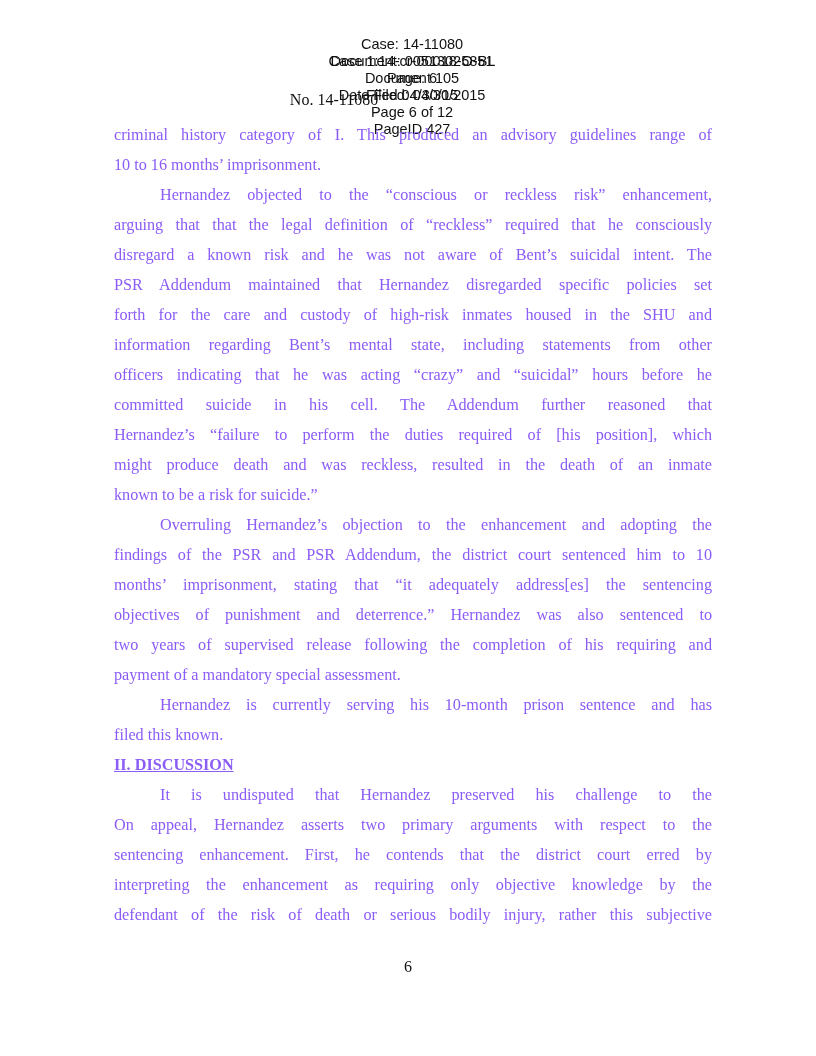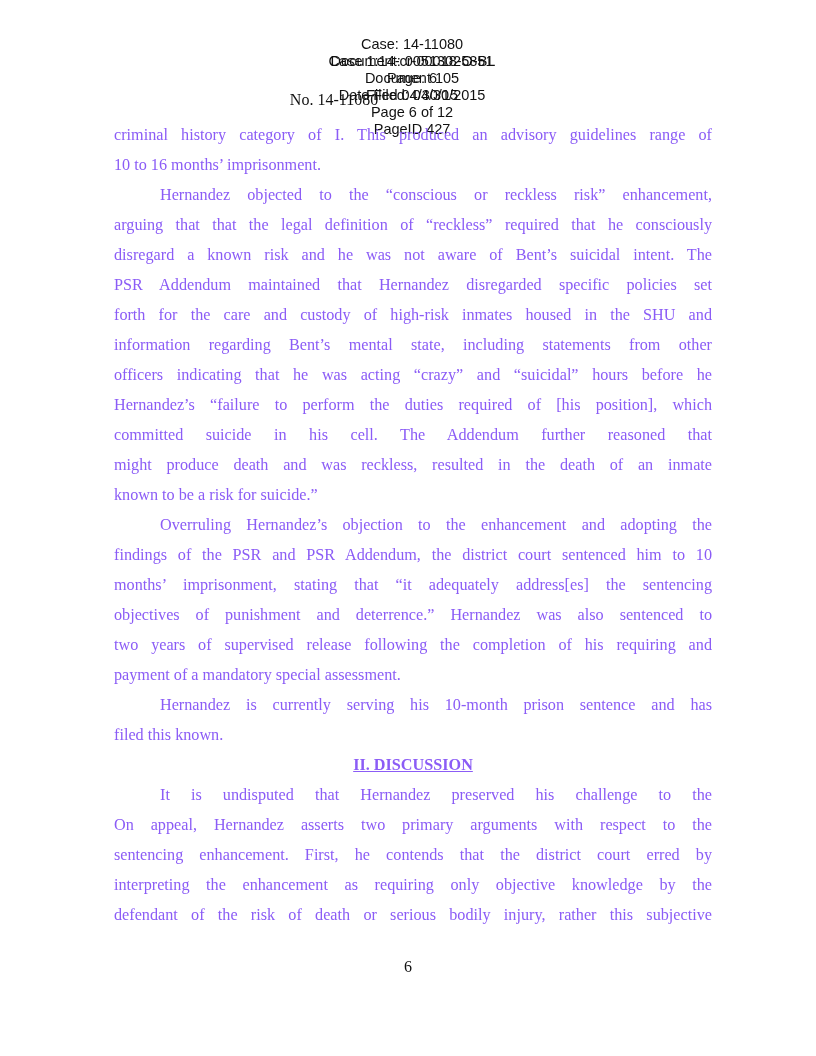--- a/index.html
+++ b/index.html
@@ -18,21 +18,21 @@
     }
     .body {
       position: absolute; left: 114px; width: 598px; top: 120px;
       font-family: "Liberation Serif", serif; font-size: 16.2px; color: #8b5cf6;
       line-height: 30px;
     }
     .line { display: block; height: 30px; white-space: nowrap; text-align: justify; text-align-last: justify; }
     .line.last { text-align-last: left; }
     .line.indent { padding-left: 46px; }
     .heading {
-      display: block; height: 30px; text-align: center; font-weight: bold;
+      display: block; height: 30px; font-weight: bold;
       text-decoration: underline; font-size: 16.2px;
     }
     .pageno {
       position: absolute; top: 958px; left: 0; width: 816px; text-align: center;
       font-family: "Liberation Serif", serif; font-size: 16px; color: #111;
     }
   </style>
 </head>
 <body>
 
@@ -55,22 +55,22 @@
 <div class="body" id="body">
     <span class="line">criminal history category of I.  This produced an advisory guidelines range of</span>
     <span class="line last">10 to 16 months’ imprisonment.</span>
     <span class="line indent">Hernandez objected to the “conscious or reckless risk” enhancement,</span>
     <span class="line">arguing that that the legal definition of “reckless” required that he consciously</span>
     <span class="line">disregard a known risk and he was not aware of Bent’s suicidal intent.  The</span>
     <span class="line">PSR Addendum maintained that Hernandez disregarded specific policies set</span>
     <span class="line">forth for the care and custody of high-risk inmates housed in the SHU and</span>
     <span class="line">information regarding Bent’s mental state, including statements from other</span>
     <span class="line">officers indicating that he was acting “crazy” and “suicidal” hours before he</span>
+    <span class="line">committed suicide in his cell.  The Addendum further reasoned that</span>
     <span class="line">Hernandez’s “failure to perform the duties required of [his position], which</span>
-    <span class="line">committed suicide in his cell.  The Addendum further reasoned that</span>
     <span class="line">might produce death and was reckless, resulted in the death of an inmate</span>
     <span class="line last">known to be a risk for suicide.”</span>
     <span class="line indent">Overruling Hernandez’s objection to the enhancement and adopting the</span>
     <span class="line">findings of the PSR and PSR Addendum, the district court sentenced him to 10</span>
     <span class="line">months’ imprisonment, stating that “it adequately address[es] the sentencing</span>
     <span class="line">objectives of punishment and deterrence.”  Hernandez was also sentenced to</span>
     <span class="line">two years of supervised release following the completion of his requiring and</span>
     <span class="line last">payment of a mandatory special assessment.</span>
     <span class="line indent">Hernandez is currently serving his 10-month prison sentence and has</span>
     <span class="line last">filed this known.</span>

